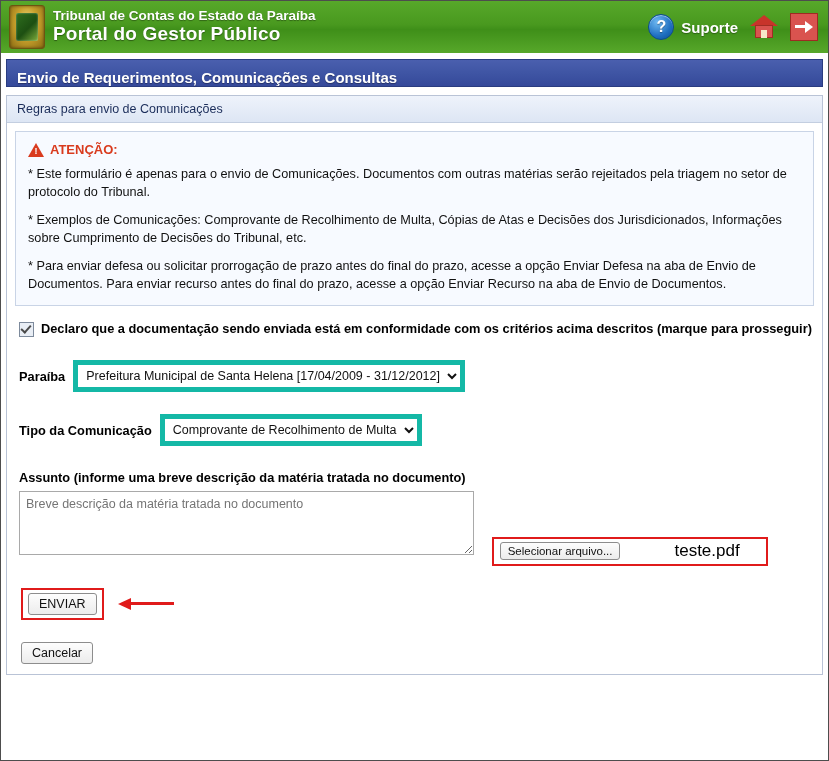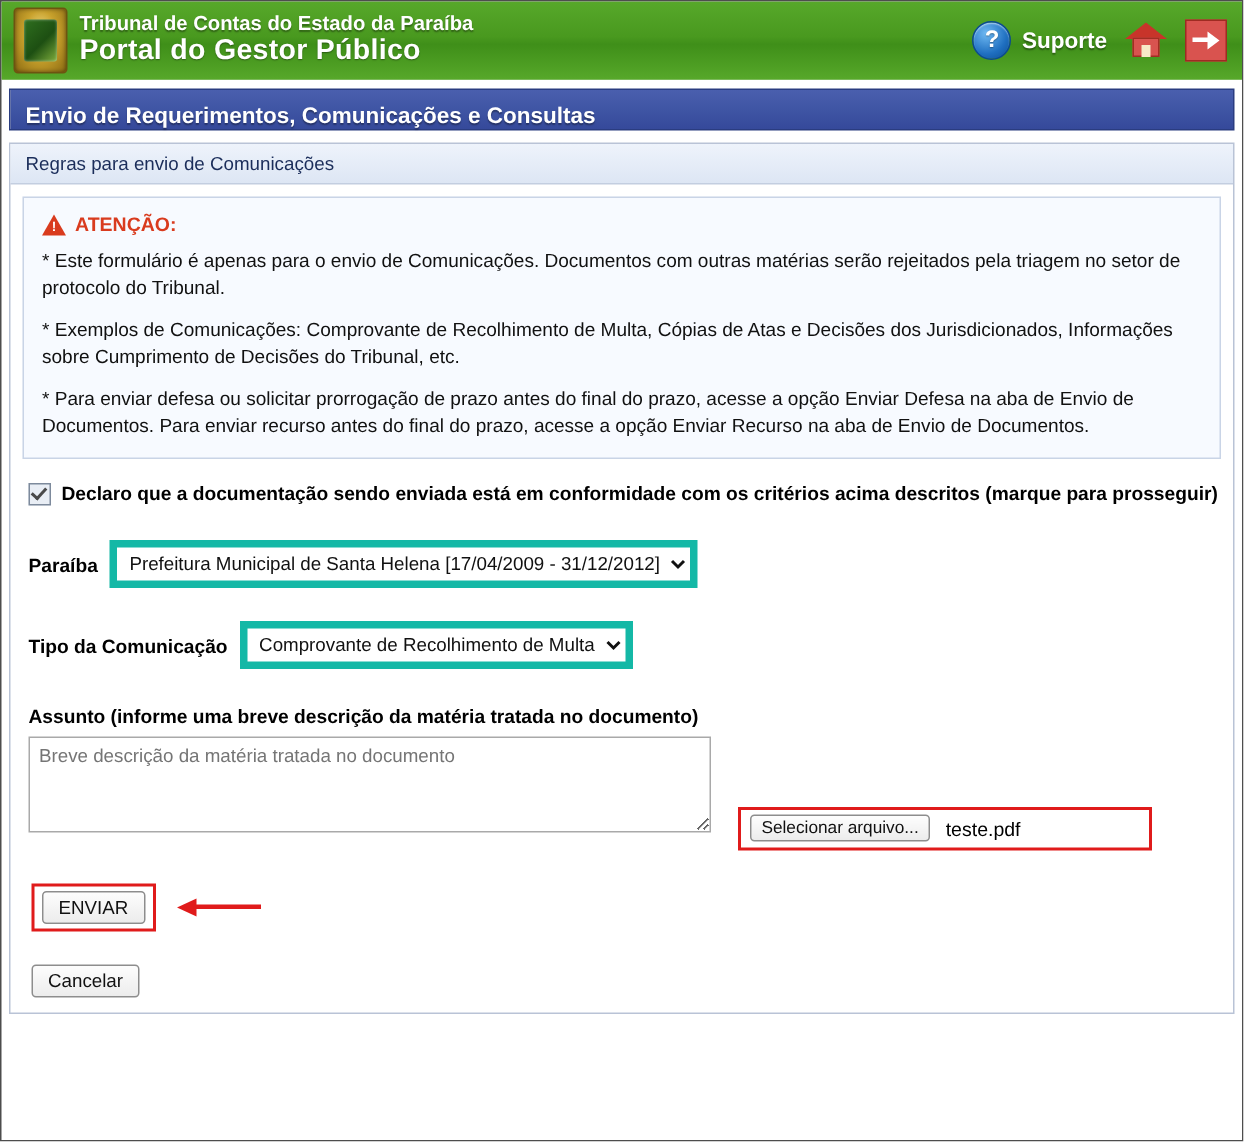--- a/index.html
+++ b/index.html
@@ -304,21 +304,22 @@
     font-family: "Liberation Sans", sans-serif;
     font-size: 11.5px;
     padding: 2px 7px;
     border: 1px solid #8d8d8d;
     border-radius: 3px;
     background: linear-gradient(to bottom, #fdfdfd 0%, #ececec 100%);
     color: #111111;
     cursor: pointer;
   }
   .file-name {
-    font-size: 13px;
+    font-size: 17px;
+    margin-left: 44px;
   }
   
   .submit-row {
     display: flex;
     align-items: center;
     gap: 14px;
     margin: 22px 0 0 14px;
   }
   .enviar-wrap {
     border: 2px solid #e01b1b;

